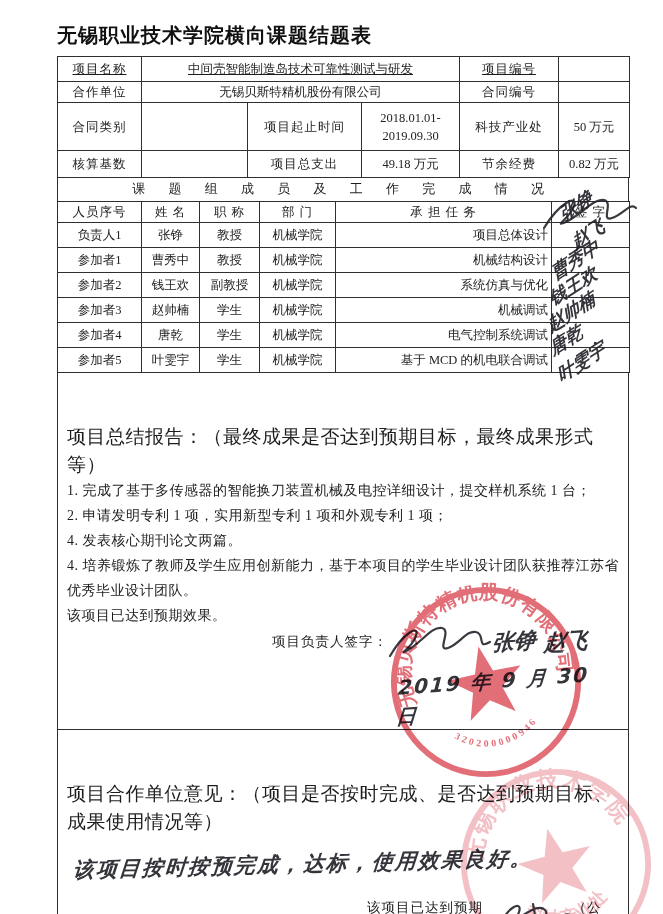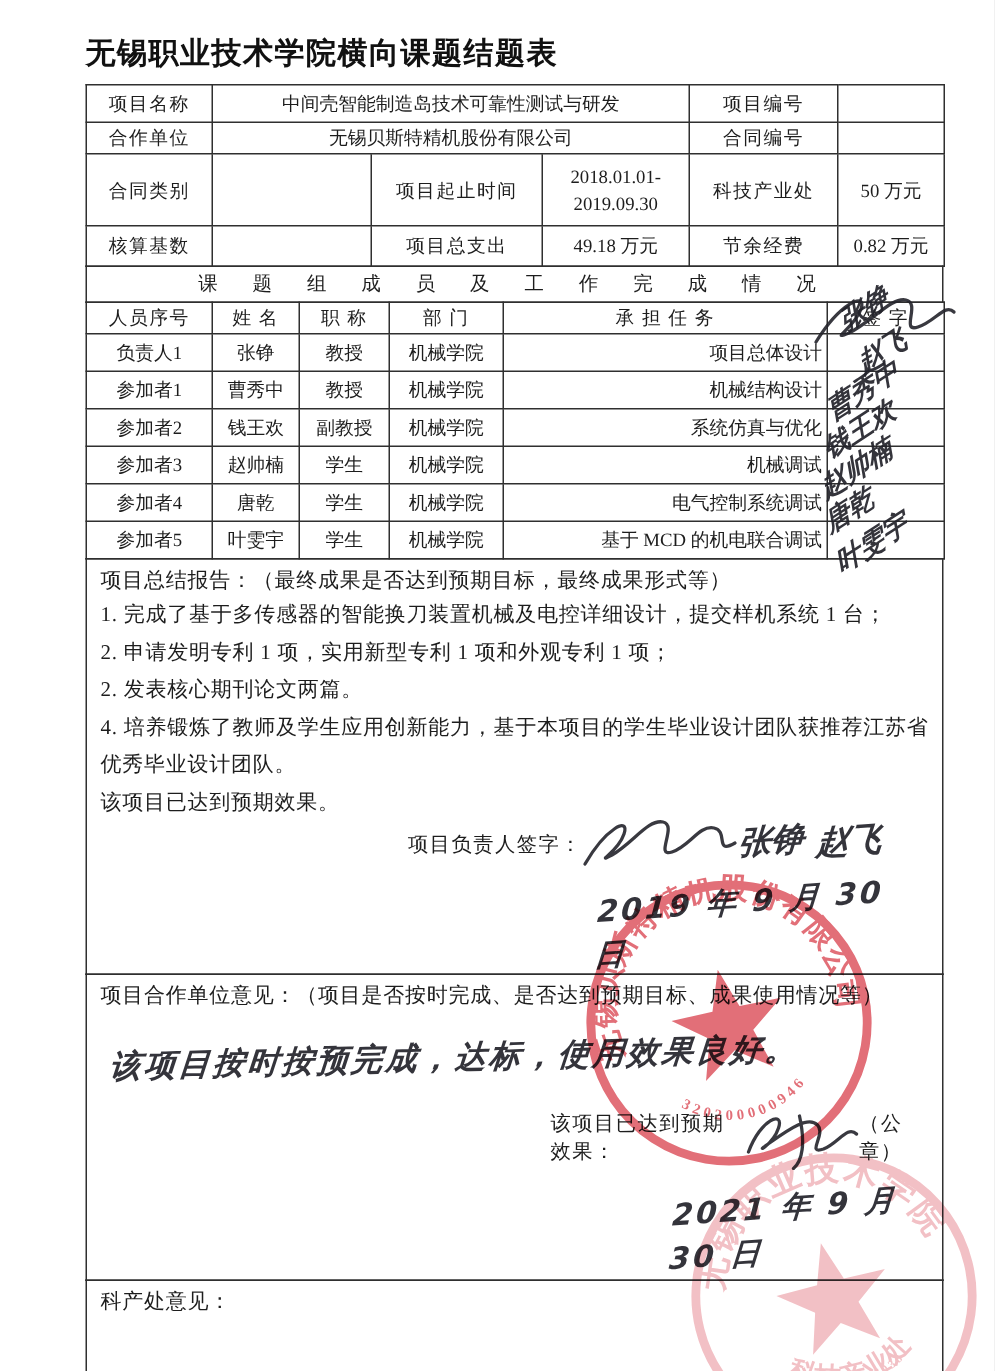--- a/index.html
+++ b/index.html
@@ -20,32 +20,32 @@
   .doc-title{
     margin:22px 0 8px 57px;width:572px;text-align:left;
     font-size:20px;font-weight:bold;letter-spacing:1px;color:#111;
   }
   table{border-collapse:collapse;table-layout:fixed;width:572px;margin-left:57px;margin-top:-1px;}
   td{border:1px solid var(--border);font-size:12.5px;text-align:center;
      padding:1px 3px;vertical-align:middle;color:#1d1d1d;line-height:1.45;}
   td.lbl{letter-spacing:1px;}
   td.left{text-align:right;padding-left:6px;}
   .section-bar td{letter-spacing:10px;font-size:13px;padding:2px 0;}
-  .info-r1 td{height:25px;}
+  .info-r1 td{height:25px;text-decoration:underline;}
   .info-r2 td{height:21px;}
   .info-r3 td{height:48px;}
   .info-r4 td{height:27px;}
   .mem-h td{height:20px;letter-spacing:1px;}
   .mem-r td{height:25px;}
   
   .bigcell{vertical-align:top;text-align:left;padding:5px 9px;position:relative;}
   .summary-cell{height:190px;}
   .coop-cell{height:168px;}
   .dept-cell{height:108px;}
-  .para-head{font-size:14px;letter-spacing:.5px;}
+  .para-head{font-size:19px;letter-spacing:.5px;margin-top:45px;}
   .para-line{font-size:14px;line-height:25px;letter-spacing:.5px;}
   
   .hw{
     font-family:"DejaVu Sans",sans-serif;font-style:italic;color:var(--ink);
     display:inline-block;transform:rotate(-4deg) skewX(-8deg);
     font-weight:600;opacity:.92;
   }
   .hw-date{font-size:20px;letter-spacing:2px;}
   .hw-big{font-size:21px;letter-spacing:1px;}
   .sign-row{display:flex;align-items:center;margin-top:2px;}
@@ -205,21 +205,21 @@
   </tbody>
     </table>
 
   <table>
     <tbody>
         <tr>
           <td class="bigcell summary-cell">
       <div class="para-head">项目总结报告：（最终成果是否达到预期目标，最终成果形式等）</div>
       <div class="para-line">1.  完成了基于多传感器的智能换刀装置机械及电控详细设计，提交样机系统 1 台；</div>
       <div class="para-line">2.  申请发明专利 1 项，实用新型专利 1 项和外观专利 1 项；</div>
-      <div class="para-line">2.  发表核心期刊论文两篇。</div>
+      <div class="para-line">4.  发表核心期刊论文两篇。</div>
       <div class="para-line">4.  培养锻炼了教师及学生应用创新能力，基于本项目的学生毕业设计团队获推荐江苏省优秀毕业设计团队。</div>
       <div class="para-line">该项目已达到预期效果。</div>
       <div class="sign-row" style="padding-left:205px;margin-top:-6px;">
         <span class="seal-note">项目负责人签字：</span>
         <svg class="flourish" width="104" height="40" viewBox="0 0 104 40">
           <path d="M2,34 C16,10 32,2 28,14 C24,26 8,34 20,28 C34,20 44,4 54,6 C64,8 48,30 60,26 C72,22 78,8 88,10 C98,12 88,28 102,20"></path>
         </svg>
         <span class="hw" style="font-size:22px;">张铮</span>
         <span class="hw" style="font-size:22px;margin-left:8px;">赵飞</span>
       </div>

